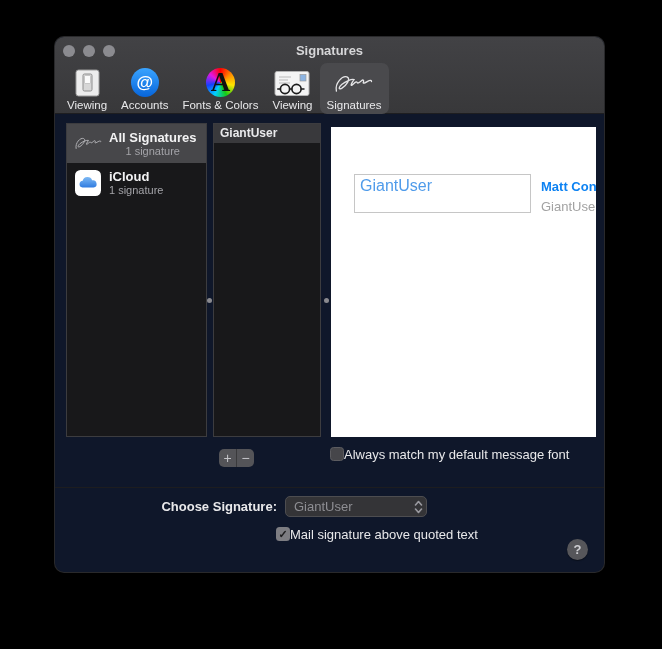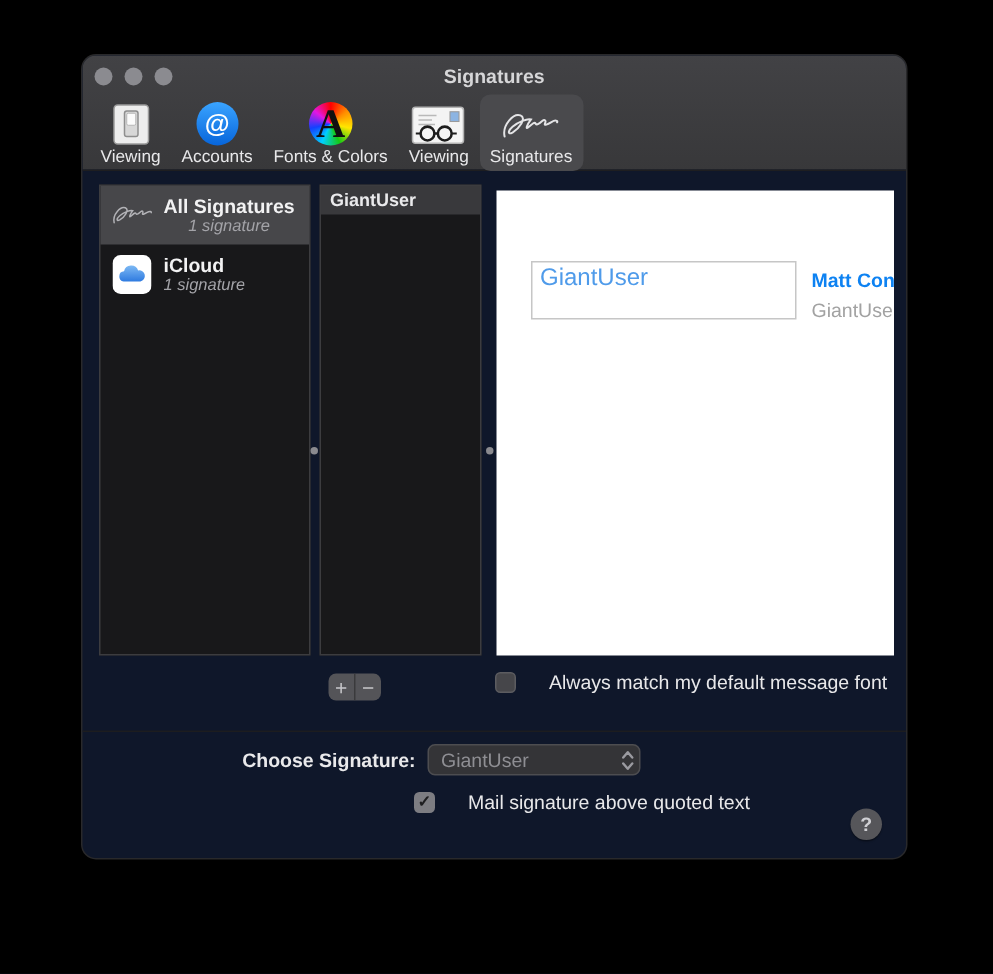--- a/index.html
+++ b/index.html
@@ -24,21 +24,21 @@
   .rainbow span { font-family:"Liberation Serif", serif; font-weight:bold; font-size:27px; line-height:27px; color:#101010; }
 
   
   .panel { position:absolute; background:#18181a; border:1px solid #3c3c3f; }
   .list-left { left:11px; top:86px; width:141px; height:314px; }
   .side-row { height:39px; display:flex; align-items:center; padding:0 5px; gap:5px; }
   .side-row.selected { background:#47474a;text-align:center; }
   .side-ic { width:32px; display:flex; justify-content:center; align-items:center; flex:none; }
   .side-txt { overflow:hidden; }
   .side-title { font-size:13px; font-weight:bold; color:#f2f2f3; line-height:15px; white-space:nowrap; }
-  .side-sub { font-size:11px; color:#a3a3a8; line-height:13px; white-space:nowrap;font-style:italic; }
+  .side-sub { font-size:11px; color:#a3a3a8; line-height:13px; white-space:nowrap; }
 
   .list-mid { left:158px; top:86px; width:108px; height:314px; }
   .mid-row { height:19px; line-height:19px; background:#39393c; padding:0 6px;
              font-size:12px; font-weight:bold; color:#eaeaec; white-space:nowrap; overflow:hidden; }
 
   .dot { position:absolute; width:5px; height:5px; border-radius:50%; background:#8a8a8f; }
 
   .preview { position:absolute; left:276px; top:90px; width:265px; height:310px; background:#fff; overflow:hidden; }
   .sig-field { position:absolute; left:23px; top:47px; width:177px; height:39px;
                border:1px solid #c6c6c6; padding:2px 5px; font-size:16px; color:#4f9bea; background:#fff; }
@@ -46,21 +46,21 @@
   .contact-detail { position:absolute; left:210px; top:72px; font-size:13px; color:#a2a2a2; white-space:nowrap; }
 
   .seg { position:absolute; left:164px; top:412px; width:35px; height:18px; display:flex;
          background:#545458; border-radius:5px; overflow:hidden; }
   .seg button { flex:1; border:none; background:transparent; color:#c5c5c9; font-size:14px; line-height:16px; padding:0; cursor:default; }
   .seg button:first-child { border-right:1px solid #3a3a3c; }
 
   .checkbox { width:14px; height:14px; border-radius:3.5px; flex:none; }
   .cb-off { background:#46464a; border:1px solid #5c5c60; }
   .cb-on  { background:#7d7d82; color:#1e1e20; font-size:11px; font-weight:bold; line-height:14px; text-align:center; }
-  .cb-row { position:absolute; display:flex; align-items:center; gap:22px; }
+  .cb-row { position:absolute; display:flex; align-items:flex-start; gap:0; }
   .cb-label { font-size:13px; color:#e8e8ea; white-space:nowrap; }
 
   .separator { position:absolute; left:0; right:0; top:450px; height:1px; background:#1d1d1f; }
 
   
   .choose-label { position:absolute; left:0; top:462px; width:222px; text-align:right;
                   font-size:13px; font-weight:bold; color:#e9e9eb;padding-left:36px; }
   .popup { position:absolute; left:230px; top:459px; width:142px; height:21px; background:#343437;
            border:1px solid #4d4d50; border-radius:5px; display:flex; align-items:center; }
   .popup-value { flex:1; padding-left:8px; font-size:13px; color:#8e8e93; white-space:nowrap; overflow:hidden; }

